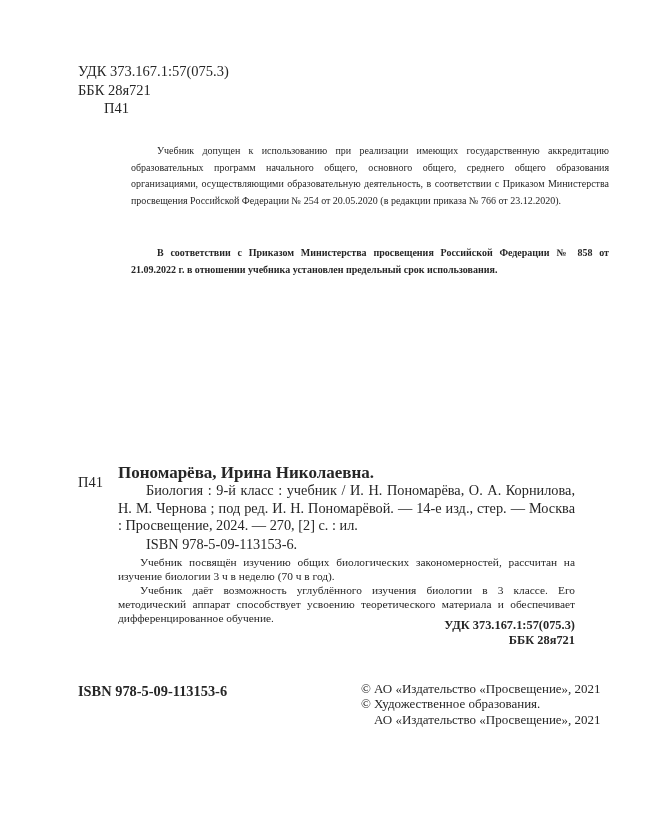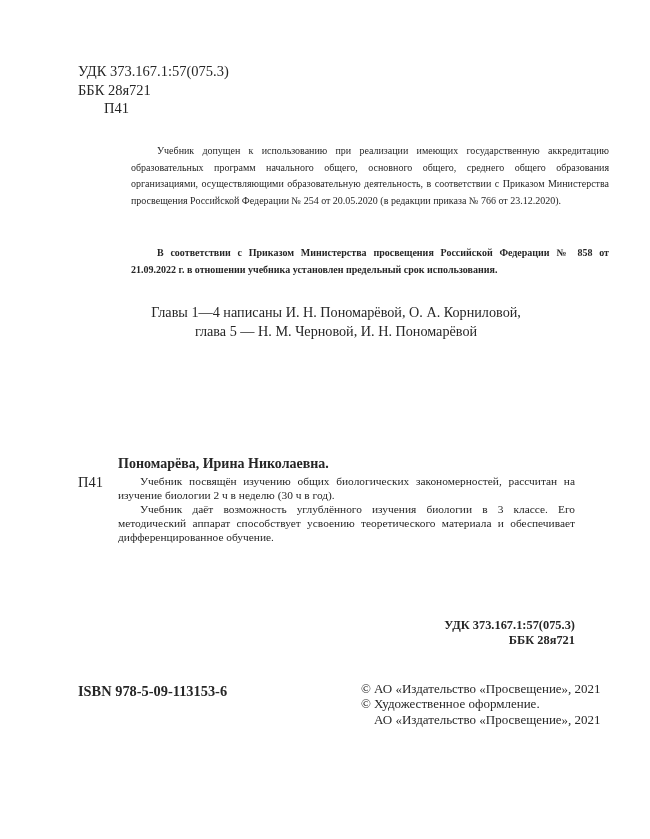--- a/index.html
+++ b/index.html
@@ -79,23 +79,24 @@
     top: 18px;
     font-size: 14.5px;
     line-height: 18px;
   }
   .cip-body {
     margin-left: 40px;
     width: 457px;
   }
   .cip-author {
     font-weight: bold;
-    font-size: 14px;
+    font-size: 17px;
     line-height: 18px;
     white-space: nowrap;
+    margin-top: 9px;
   }
   .cip-desc {
     font-size: 14.3px;
     line-height: 17.6px;
     text-align: justify;
     text-justify: inter-word;
     text-indent: 28px;
     margin: 0;
   }
   .cip-isbn {
@@ -165,38 +166,36 @@
 <span class="indent">П41</span></div>
 
   <div class="legal legal-1">
     <p>Учебник допущен к использованию при реализации имеющих государственную аккредитацию образовательных программ начального общего, основного общего, среднего общего образования организациями, осуществляющими образовательную деятельность, в соответствии с Приказом Министерства просвещения Российской Федерации № 254 от 20.05.2020 (в редакции приказа № 766 от 23.12.2020).</p>
   </div>
 
   <div class="legal legal-2">
     <p>В соответствии с Приказом Министерства просвещения Российской Федерации № 858 от 21.09.2022 г. в отношении учебника установлен предельный срок использования.</p>
   </div>
 
-  <div class="authors">
-    <div>Главы 1—4 написаны И. Н. Пономарёвой, О. А. Корниловой,</div>
-    <div>глава 5 — Н. М. Черновой, И. Н. Пономарёвой</div>
-  </div>
 
   <div class="cip">
     <div class="cip-code">П41</div>
     <div class="cip-body">
       <div class="cip-author">Пономарёва, Ирина Николаевна.</div>
-      <p class="cip-note first">Учебник посвящён изучению общих биологических закономерностей, рассчитан на изучение биологии 2 ч в неделю (30 ч в год).</p>
+      <p class="cip-desc">Биология : 9-й класс : учебник / И. Н. Пономарёва, О. А. Корнилова, Н. М. Чернова ; под ред. И. Н. Пономарёвой. — 14-е изд., стер. — Москва : Просвещение, 2024. — 270, [2] с. : ил.</p>
+      <div class="cip-isbn">ISBN 978-5-09-113153-6.</div>
+      <p class="cip-note first">Учебник посвящён изучению общих биологических закономерностей, рассчитан на изучение биологии 3 ч в неделю (70 ч в год).</p>
       <p class="cip-note">Учебник даёт возможность углублённого изучения биологии в 3 классе. Его методический аппарат способствует усвоению теоретического материала и обеспечивает дифференцированное обучение.</p>
     </div>
   </div>
 
   <div class="udk-bottom"><span>УДК 373.167.1:57(075.3)</span>
 <span>ББК 28я721</span></div>
 
   <div class="isbn-footer">ISBN 978-5-09-113153-6</div>
 
   <div class="copyright">
     <span class="line"><span class="mark">©</span><span>АО «Издательство «Просвещение», 2021</span></span>
-    <span class="line"><span class="mark">©</span><span>Художественное оформление.</span></span>
+    <span class="line"><span class="mark">©</span><span>Художественное образования.</span></span>
     <span class="line cont"><span>АО «Издательство «Просвещение», 2021</span></span>
   </div>
 
 </div>
 
 </body></html>

